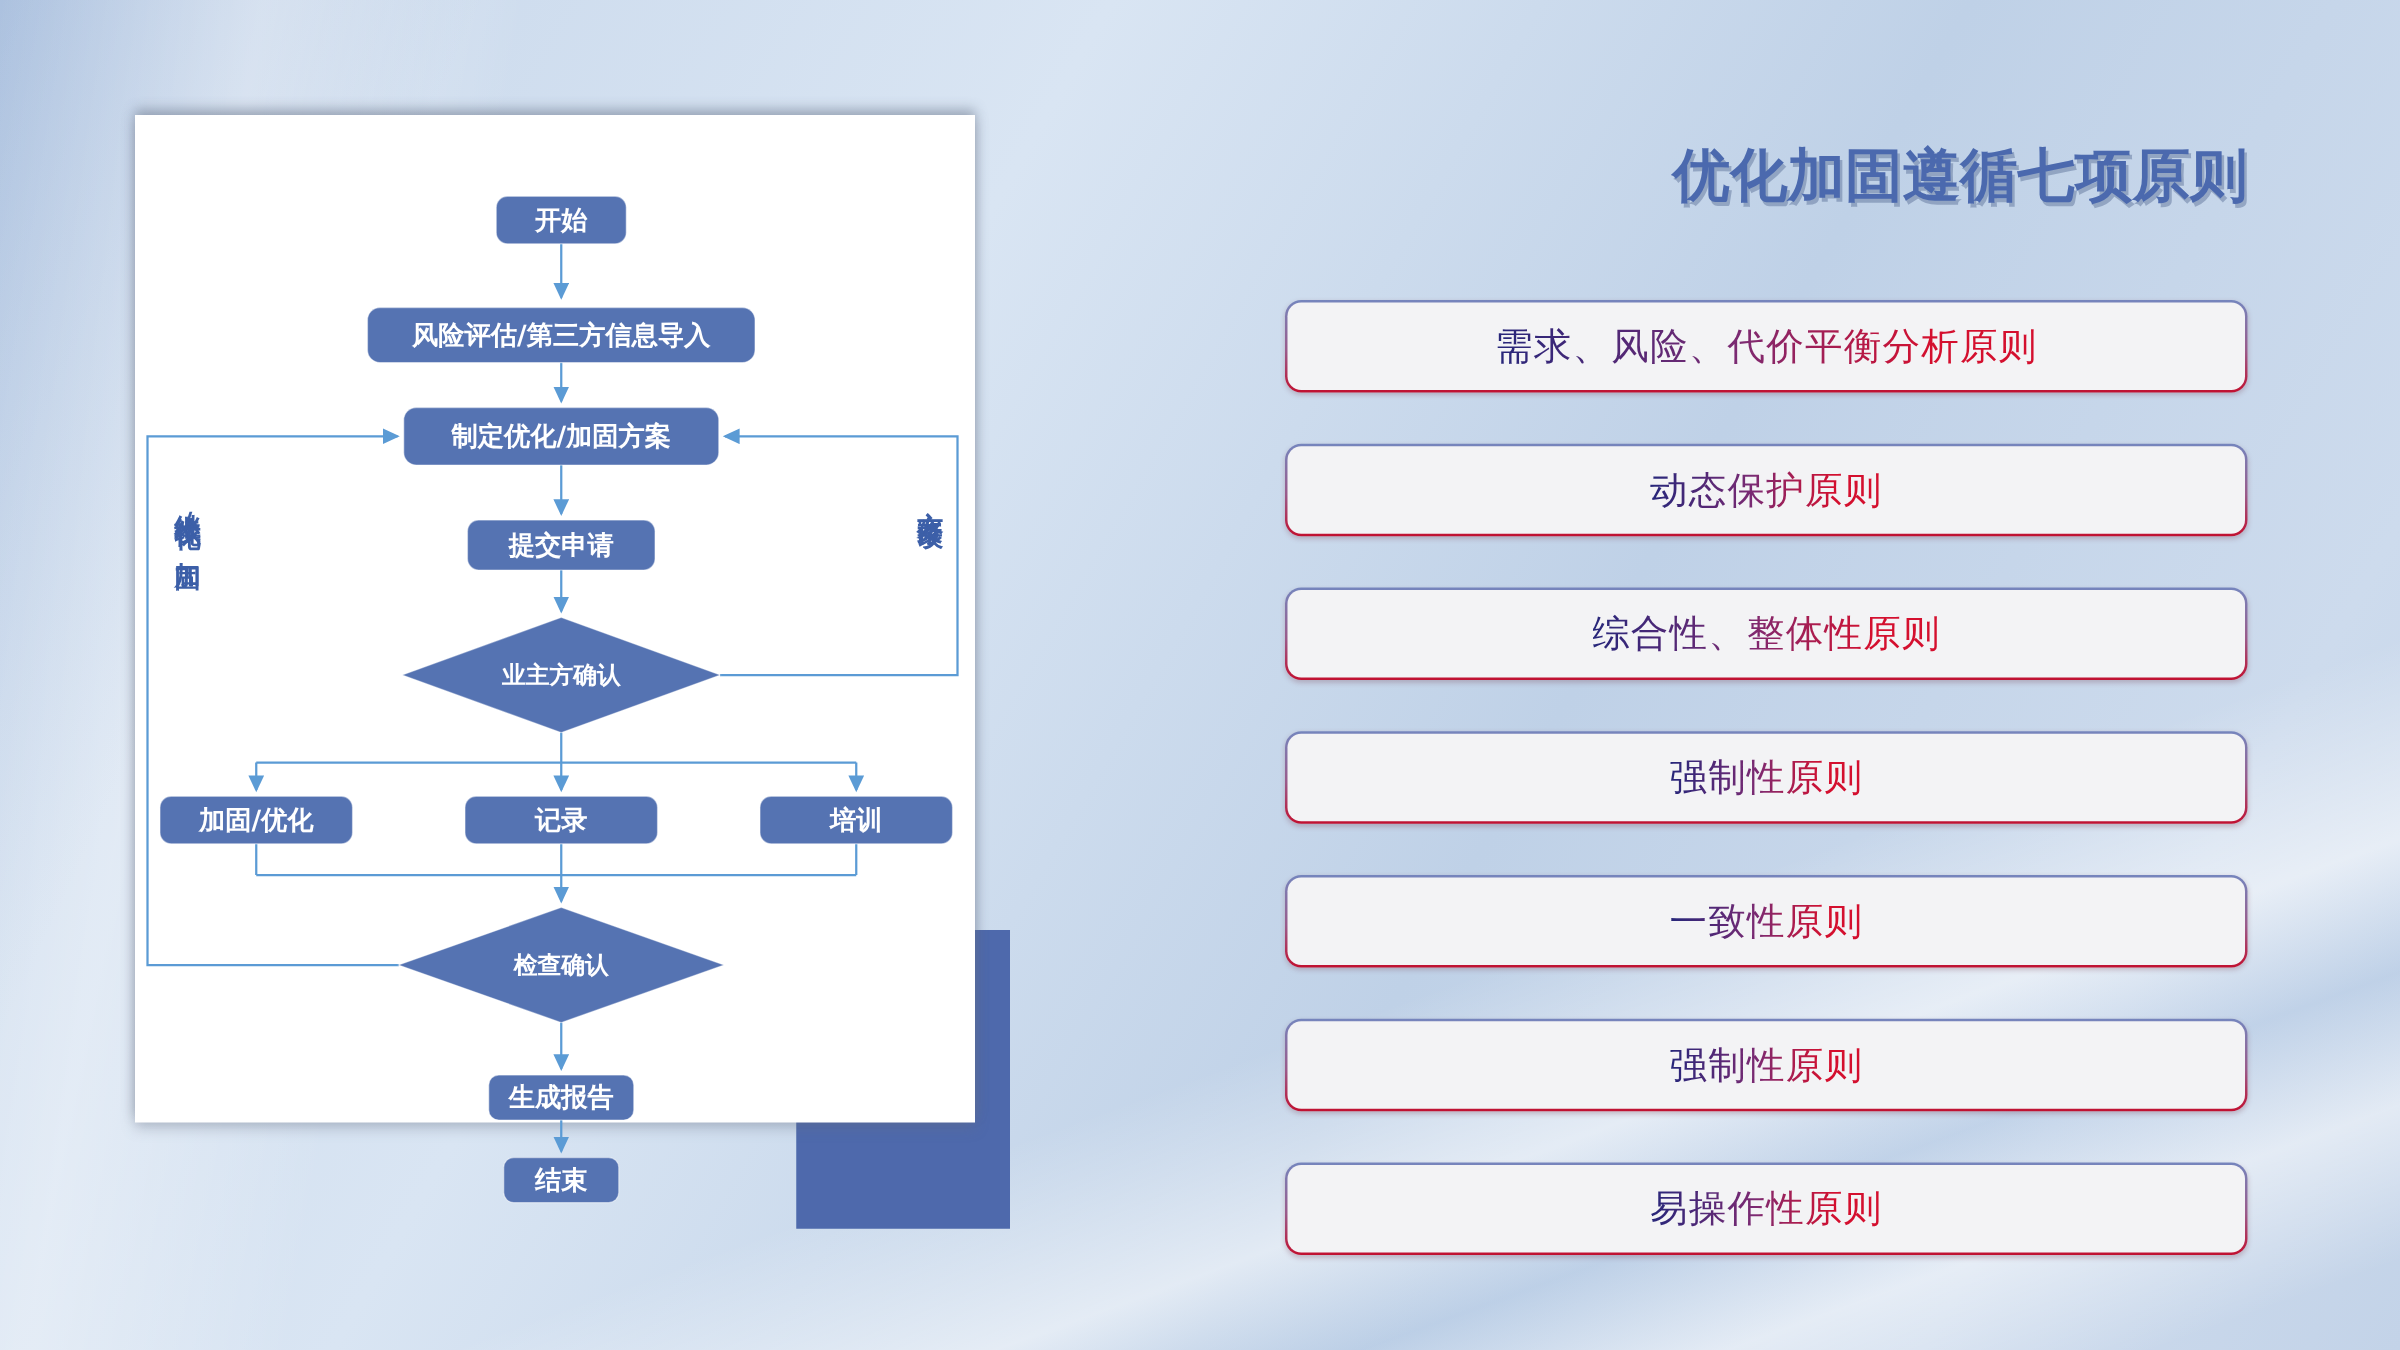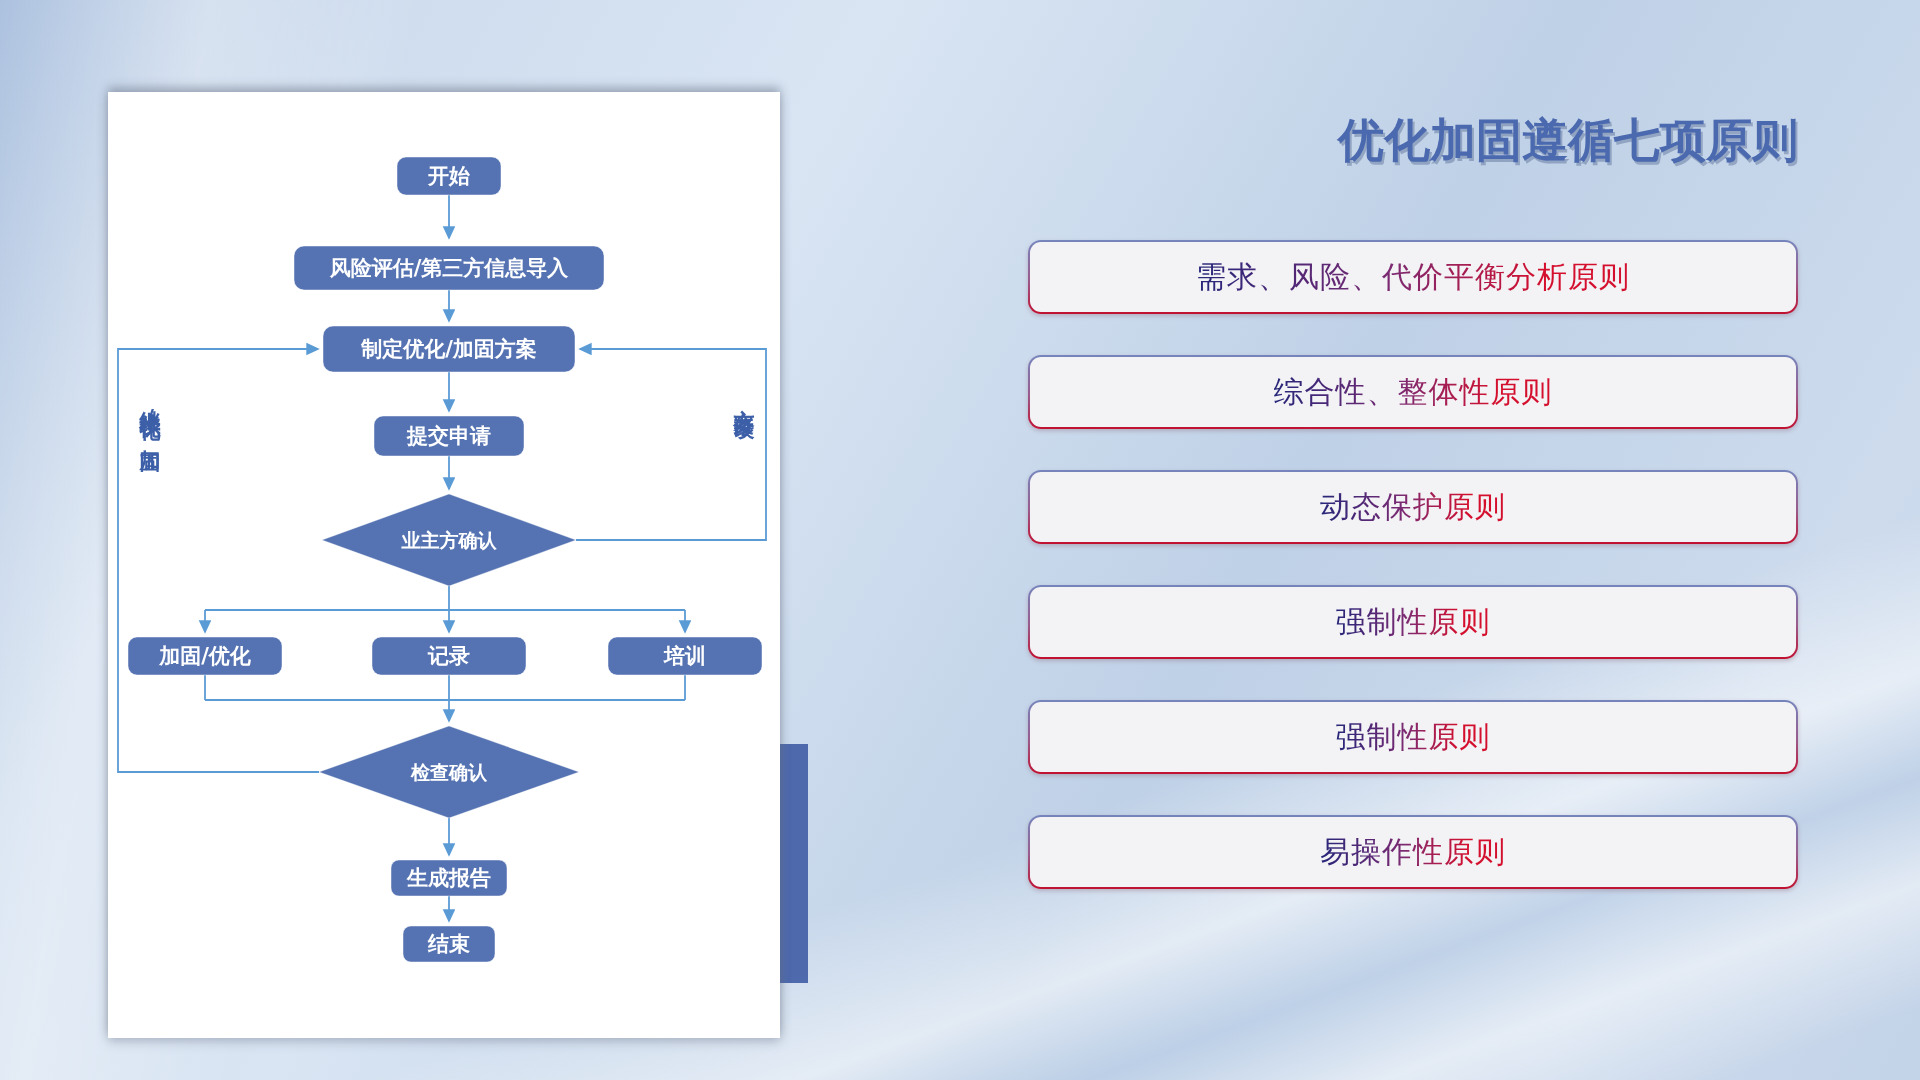--- a/index.html
+++ b/index.html
@@ -8,21 +8,21 @@
     background:
       linear-gradient(100deg, rgba(255,255,255,0) 0%, rgba(255,255,255,.38) 10%, rgba(255,255,255,0) 20%),
       linear-gradient(115deg, rgba(130,160,205,.38) 0%, rgba(255,255,255,0) 16%),
       linear-gradient(160deg, rgba(255,255,255,0) 68%, rgba(255,255,255,.55) 77%, rgba(175,198,226,.35) 83%, rgba(255,255,255,.5) 89%, rgba(255,255,255,0) 96%),
       linear-gradient(120deg, #c6d6ea 0%, #d9e5f3 35%, #bfd1e7 62%, #cddbed 85%, #c3d3e8 100%);
   }
 
   
   .accent-rect{position:absolute;left:637px;top:744px;width:171px;height:239px;
     background:var(--accent_rect);z-index:1;}
-  .card{position:absolute;left:108px;top:92px;width:672px;height:946px;
+  .card{position:absolute;left:108px;top:92px;width:672px;height:806px;
     background:var(--card_bg);z-index:2;
     box-shadow:0 -5px 9px rgba(100,110,130,.45), 0 4px 10px rgba(100,110,130,.35);}
   .card svg{position:absolute;left:0;top:0;}
   .flow-edge{stroke:var(--connector);stroke-width:1.8;fill:none;}
   .flow-node-rect{fill:var(--node_fill);stroke:rgba(255,255,255,.45);stroke-width:1;}
   .flow-node-diamond{fill:var(--node_fill);stroke:rgba(255,255,255,.35);stroke-width:1;}
   .flow-node-text{fill:var(--node_text);font-weight:bold;font-size:21px;
     text-anchor:middle;dominant-baseline:central;}
   .flow-node-text.small{font-size:19px;}
   #arrowhead path{fill:var(--connector);}
@@ -133,31 +133,36 @@
   <h1 class="panel-title">优化加固遵循七项原则</h1>
 
   <div class="principles">
     <div class="principle">
       <div class="principle-inner">
         <span class="principle-text">需求、风险、代价平衡分析原则</span>
       </div>
     </div>
     <div class="principle">
       <div class="principle-inner">
+        <span class="principle-text">动态保护原则</span>
+      </div>
+    </div>
+    <div class="principle">
+      <div class="principle-inner">
         <span class="principle-text">综合性、整体性原则</span>
       </div>
     </div>
     <div class="principle">
       <div class="principle-inner">
-        <span class="principle-text">动态保护原则</span>
+        <span class="principle-text">强制性原则</span>
       </div>
     </div>
     <div class="principle">
       <div class="principle-inner">
-        <span class="principle-text">强制性原则</span>
+        <span class="principle-text">一致性原则</span>
       </div>
     </div>
     <div class="principle">
       <div class="principle-inner">
         <span class="principle-text">强制性原则</span>
       </div>
     </div>
     <div class="principle">
       <div class="principle-inner">
         <span class="principle-text">易操作性原则</span>

